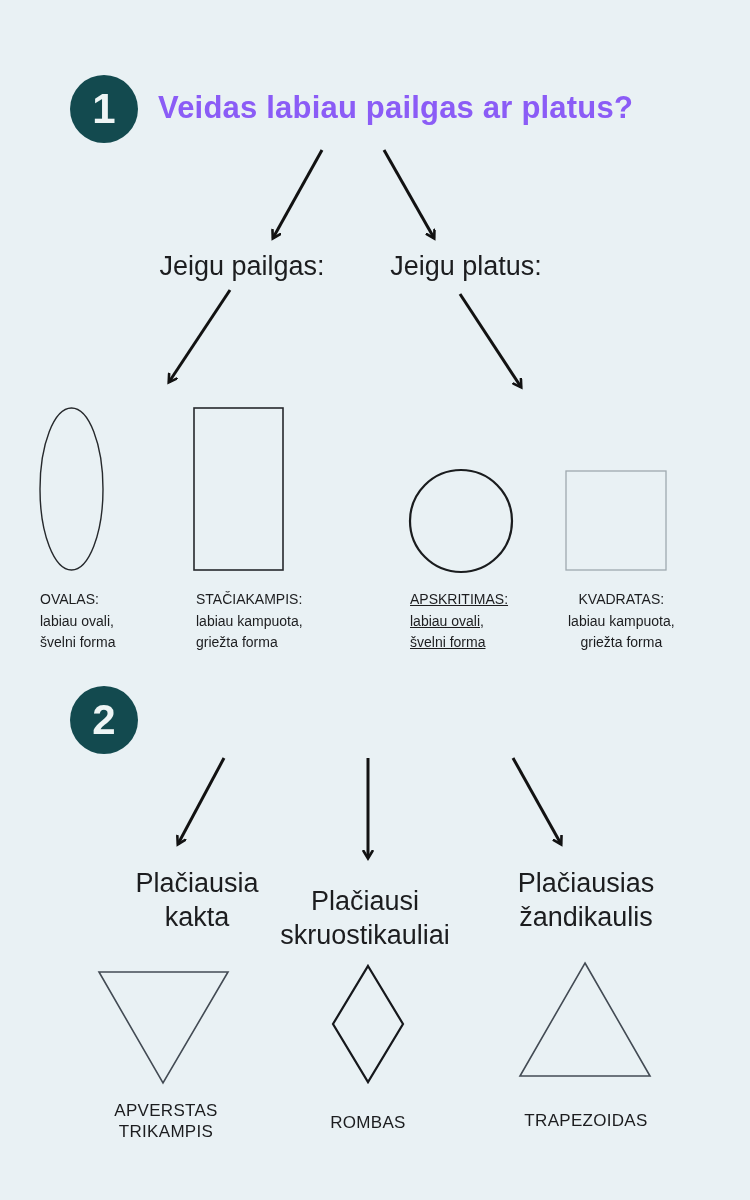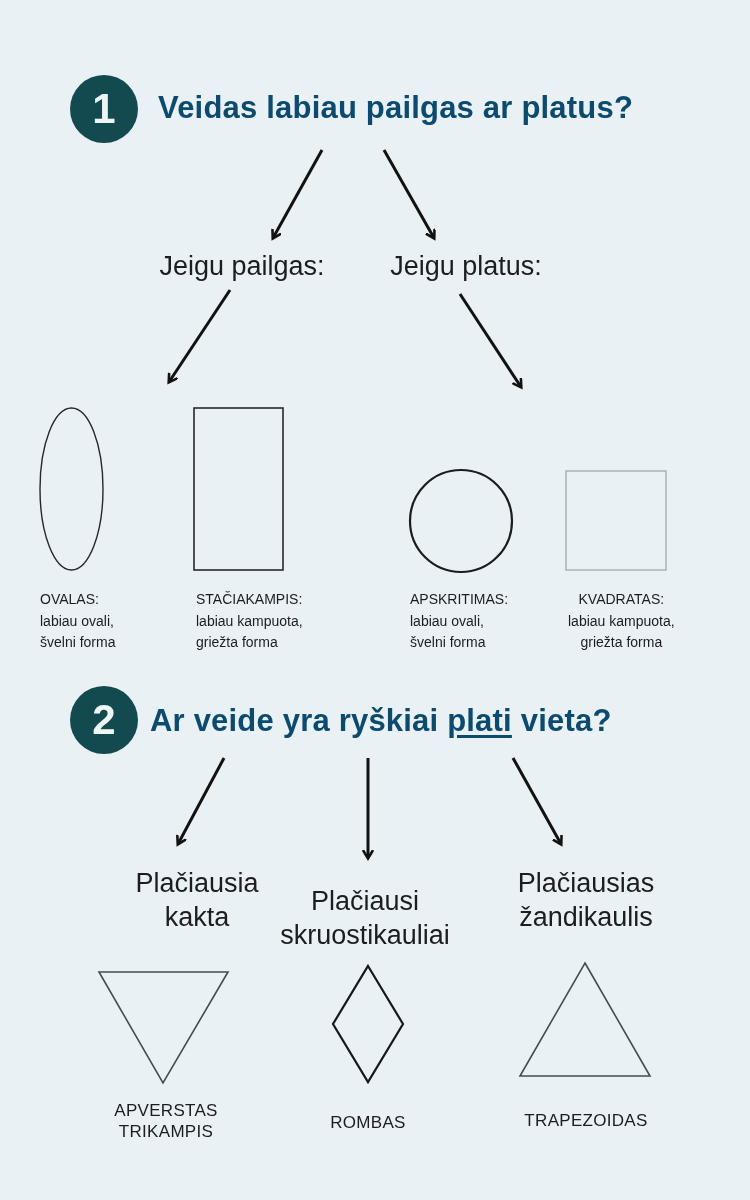--- a/index.html
+++ b/index.html
@@ -23,21 +23,21 @@
     font-size: 42px;
     font-weight: 700;
     display: flex; align-items: center; justify-content: center;
     line-height: 1;
   }
   .badge-1 { left: 70px; top: 75px; }
   .badge-2 { left: 70px; top: 686px; }
 
   .section-title {
     position: absolute;
-    color: #0c4a6e;
+    color: #8b5cf6;
     font-size: 31px;
     font-weight: 700;
     letter-spacing: 0.2px;
     white-space: nowrap;
   }
   .title-1 { left: 158px; top: 90px; }
   .title-2 { left: 150px; top: 703px; }
   .u-word {
     text-decoration: underline;
     text-decoration-thickness: 3px;
@@ -55,21 +55,21 @@
 
   .caption {
     position: absolute;
     top: 589px;
     font-size: 14px;
     line-height: 21.5px;
     white-space: pre-line;
   }
   .cap-oval   { left: 40px; }
   .cap-rect   { left: 196px; }
-  .cap-circle { left: 410px; }
+  .cap-circle { left: 410px; text-decoration: underline; }
   .cap-square { left: 568px; text-align: center; }
 
   .option-label {
     position: absolute;
     transform: translateX(-50%);
     text-align: center;
     font-size: 27px;
     line-height: 34px;
     white-space: pre-line;
   }
@@ -134,21 +134,20 @@
 labiau kampuota,
 griežta forma</div>
   <div class="caption cap-circle">APSKRITIMAS:
 labiau ovali,
 švelni forma</div>
   <div class="caption cap-square">KVADRATAS:
 labiau kampuota,
 griežta forma</div>
 
   <div class="num-badge badge-2">2</div>
-  <div class="section-title title-2"><span>Ar veide yra ryškiai </span><span class="u-word">plati</span><span> vieta?</span></div>
 
   <div class="option-label opt-1">Plačiausia
 kakta</div>
   <div class="option-label opt-2">Plačiausi
 skruostikauliai</div>
   <div class="option-label opt-3">Plačiausias
 žandikaulis</div>
 
   <div class="result-label res-1">APVERSTAS
 TRIKAMPIS</div>

